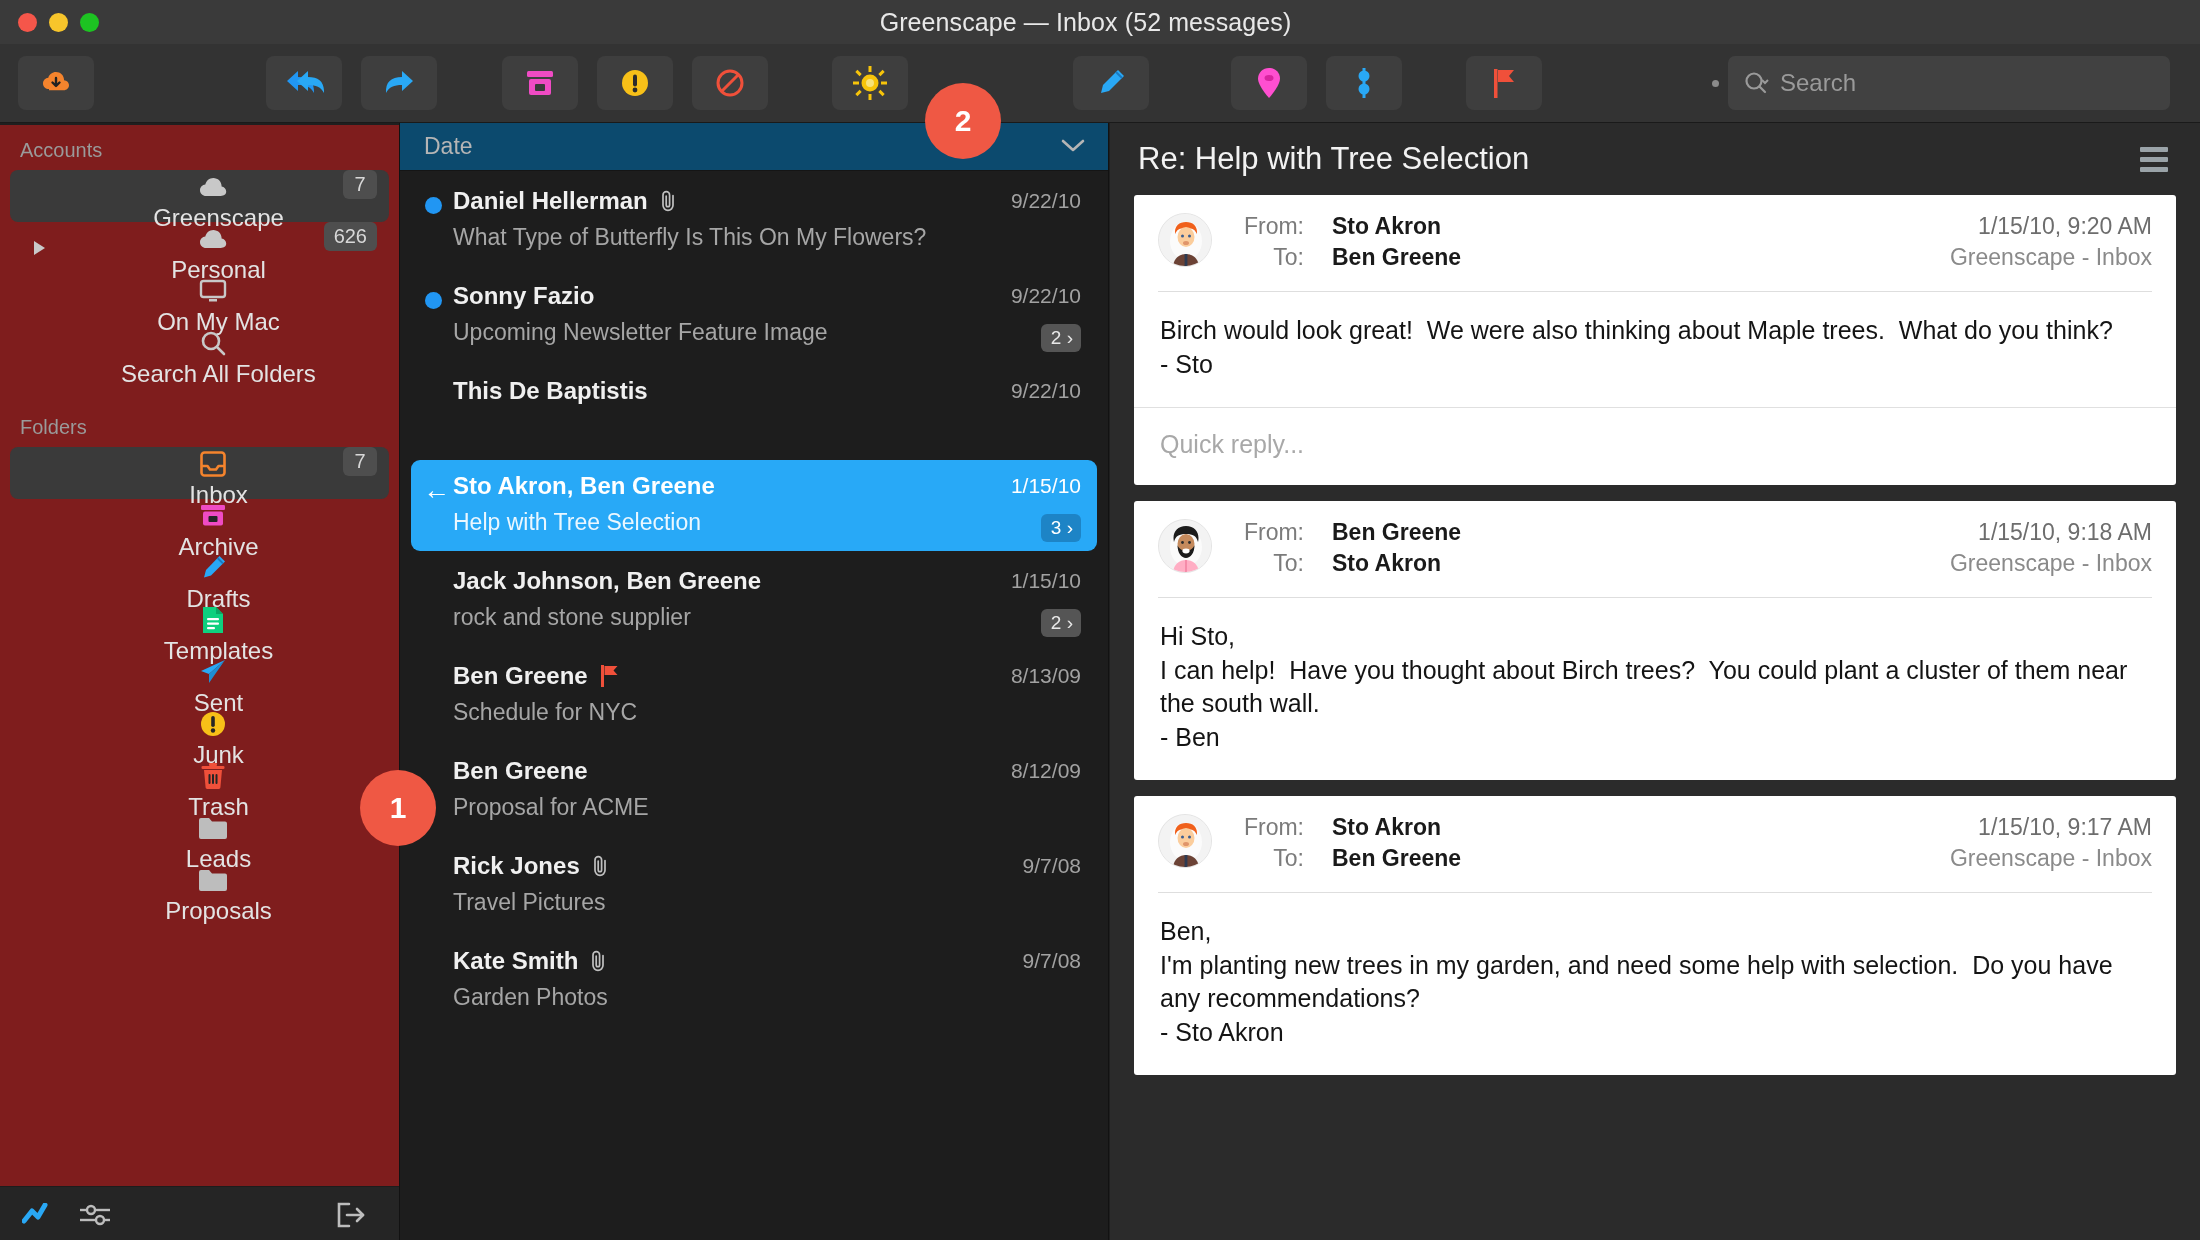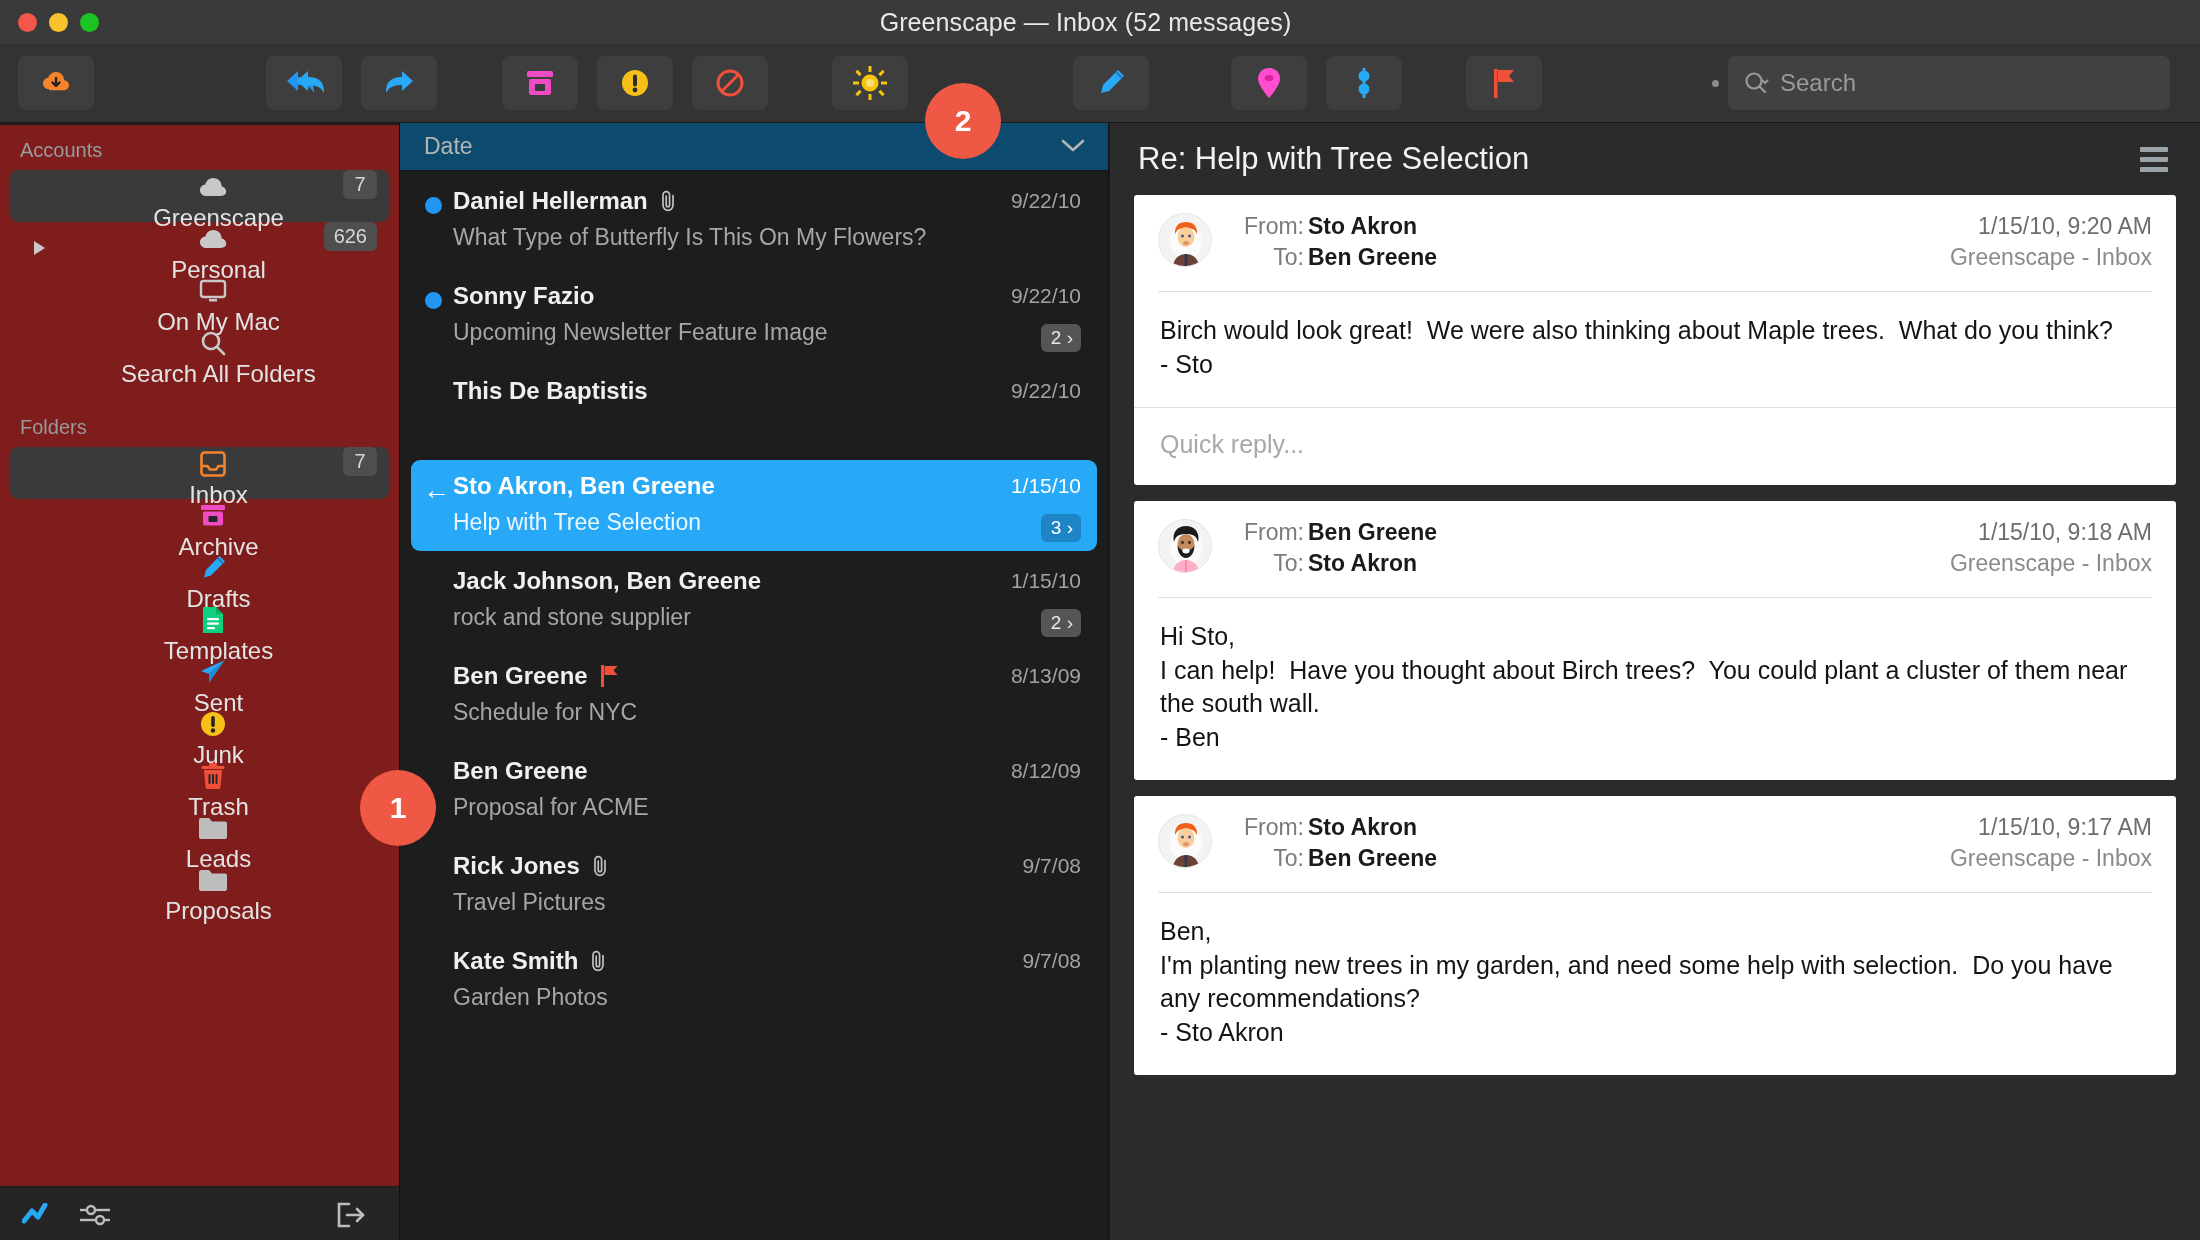--- a/index.html
+++ b/index.html
@@ -167,21 +167,21 @@
   .card-head { display:flex; padding:18px 24px 12px 24px; }
   .avatar {
     width:54px; height:54px; border-radius:50%;
     background:#f2f2f2; flex:0 0 54px; margin-right:18px;
     position:relative; overflow:hidden;
     border:1px solid #e4e4e4;
   }
   .fromto { flex:1; }
   .ft-row { display:flex; align-items:baseline; margin-bottom:4px; }
   .ft-lbl {
-    width:74px; text-align:right; margin-right:4px;
+    width:74px; text-align:right; margin-right:28px;
     font-size:23px; color:#7b7b7b;
   }
   .ft-val { font-size:23px; color:#1a1a1a; font-weight:bold; }
   .meta { text-align:right; }
   .meta-date { font-size:23px; color:#6d6d6d; margin-bottom:4px; }
   .meta-folder { font-size:23px; color:#8a8a8a; }
   .card-rule { height:1px; background:#dedede; margin:4px 24px 0 24px; }
   .card-body {
     padding:22px 26px 26px 26px;
     font-size:25px; line-height:1.34; color:#141414;

